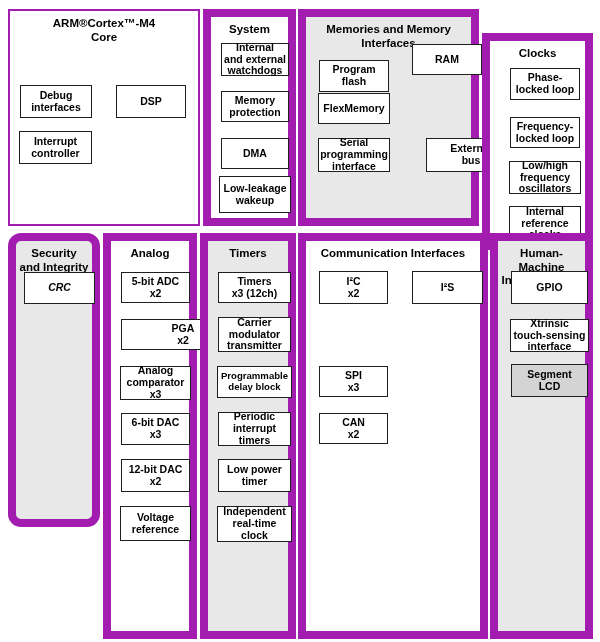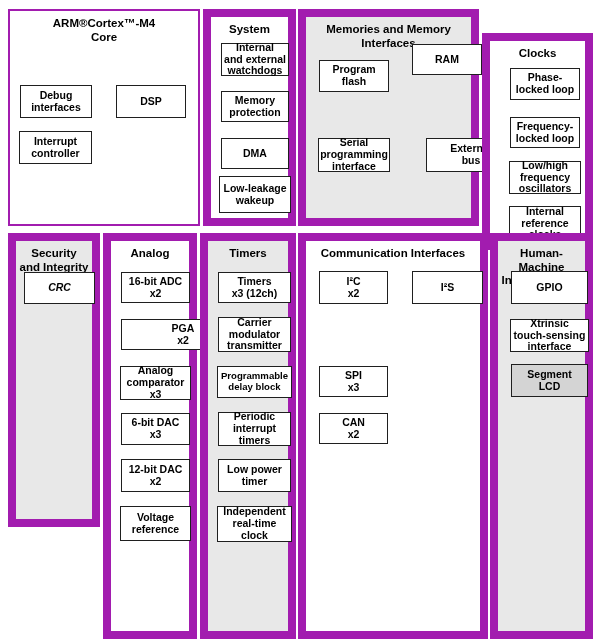--- a/index.html
+++ b/index.html
@@ -27,21 +27,21 @@
   }
   .box.gray-fill{background:#d4d4d4;}
   .box.tight{font-size:9.6px;}
 
   
   .sec-core{left:8px;top:9px;width:192px;height:217px;border-width:2px;}
   .sec-system{left:203px;top:9px;width:93px;height:217px;}
   .sec-memories{left:298px;top:9px;width:181px;height:217px;}
   .sec-clocks{left:482px;top:9px;width:111px;height:217px;margin-top:24px;}
   
-  .sec-security{left:8px;top:233px;width:92px;height:294px;}
+  .sec-security{left:8px;top:233px;width:92px;height:294px;border-radius:13px;}
   .sec-analog{left:103px;top:233px;width:94px;height:406px;}
   .sec-timers{left:200px;top:233px;width:96px;height:406px;}
   .sec-comm{left:298px;top:233px;width:190px;height:406px;}
   .sec-hmi{left:490px;top:233px;width:103px;height:406px;}
 
   
   .b-debug{left:10px;top:74px;width:72px;height:33px;}
   .b-dsp{left:106px;top:74px;width:70px;height:33px;}
   .b-interrupt{left:9px;top:120px;width:73px;height:33px;}
   
@@ -113,20 +113,21 @@
     <div class="box b-dma">DMA</div>
     <div class="box b-llwu">Low-leakage
 wakeup</div>
   </div>
 
   <div class="sec sec-memories gray">
     <div class="sec-title">Memories and Memory Interfaces</div>
     <div class="box b-progflash">Program
 flash</div>
     <div class="box b-ram">RAM</div>
+    <div class="box b-flexmem">FlexMemory</div>
     <div class="box b-serialprog">Serial
 programming
 interface</div>
     <div class="box b-extbus">External
 bus</div>
   </div>
 
   <div class="sec sec-clocks">
     <div class="sec-title">Clocks</div>
     <div class="box b-pll">Phase-
@@ -142,21 +143,21 @@
   </div>
 
   <div class="sec sec-security gray">
     <div class="sec-title">Security
 and Integrity</div>
     <div class="box b-crc">CRC</div>
   </div>
 
   <div class="sec sec-analog">
     <div class="sec-title">Analog</div>
-    <div class="box b-adc">16-bit ADC
+    <div class="box b-adc">5-bit ADC
 x2</div>
     <div class="box b-pga">PGA
 x2</div>
     <div class="box b-cmp">Analog
 comparator
 x3</div>
     <div class="box b-dac6">6-bit DAC
 x3</div>
     <div class="box b-dac12">12-bit DAC
 x2</div>

